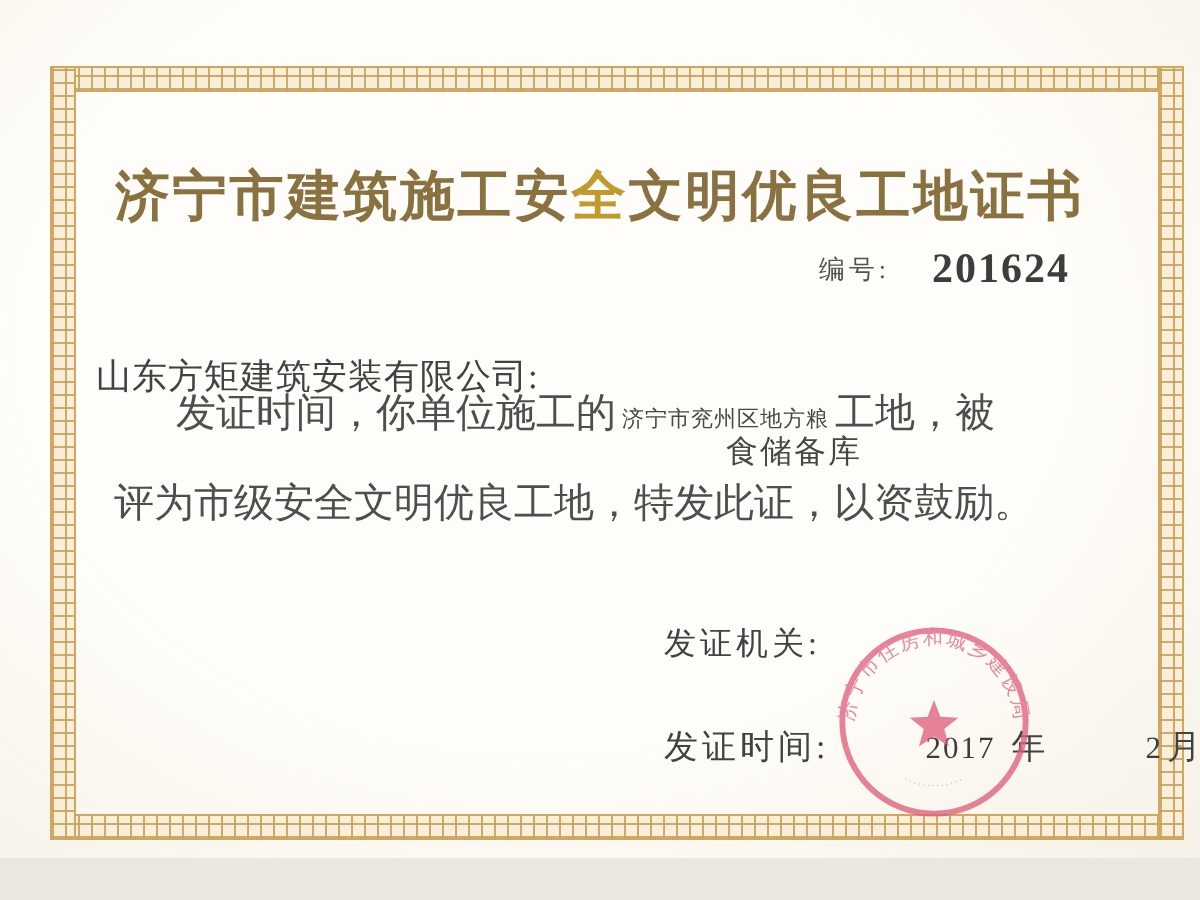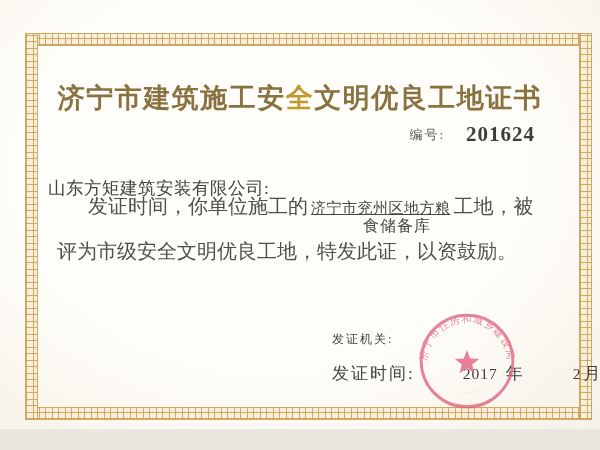--- a/index.html
+++ b/index.html
@@ -75,38 +75,38 @@
     margin-top:14px;
   }
 
   .body-line1{
     position:absolute;left:88px;top:193px;width:470px;
     font-size:20px;color:var(--text-dark);
     white-space:nowrap;
   }
   .body-line1 .proj{
     font-family:"Liberation Serif","DejaVu Serif",serif;
-    font-size:15px;color:#484744;margin:0 3px;letter-spacing:0.5px;text-decoration:underline;
+    font-size:11px;color:#484744;margin:0 3px;letter-spacing:0.5px;
   }
   .proj2{
     position:absolute;left:363px;top:216px;
     font-family:"Liberation Serif","DejaVu Serif",serif;
     font-size:16px;color:#484744;letter-spacing:1px;
     white-space:nowrap;
   }
   .body-line2{
     position:absolute;left:57px;top:238px;width:500px;
     font-size:20px;color:var(--text-dark);
     white-space:nowrap;
   }
 
   .issuer{
-    position:absolute;left:332px;top:331px;
+    position:absolute;left:332px;top:312px;
     font-family:"Liberation Serif","DejaVu Serif",serif;
-    font-size:12px;color:#434240;letter-spacing:2px;
+    font-size:16px;color:#434240;letter-spacing:2px;
     white-space:nowrap;
   }
   .date-row{
     position:absolute;left:332px;top:362px;
     font-family:"Liberation Serif","DejaVu Serif",serif;
     font-size:17px;color:#434240;
     white-space:nowrap;
   }
   .date-row .kai{letter-spacing:2px;margin-top:20px;}
   .date-row .num{

